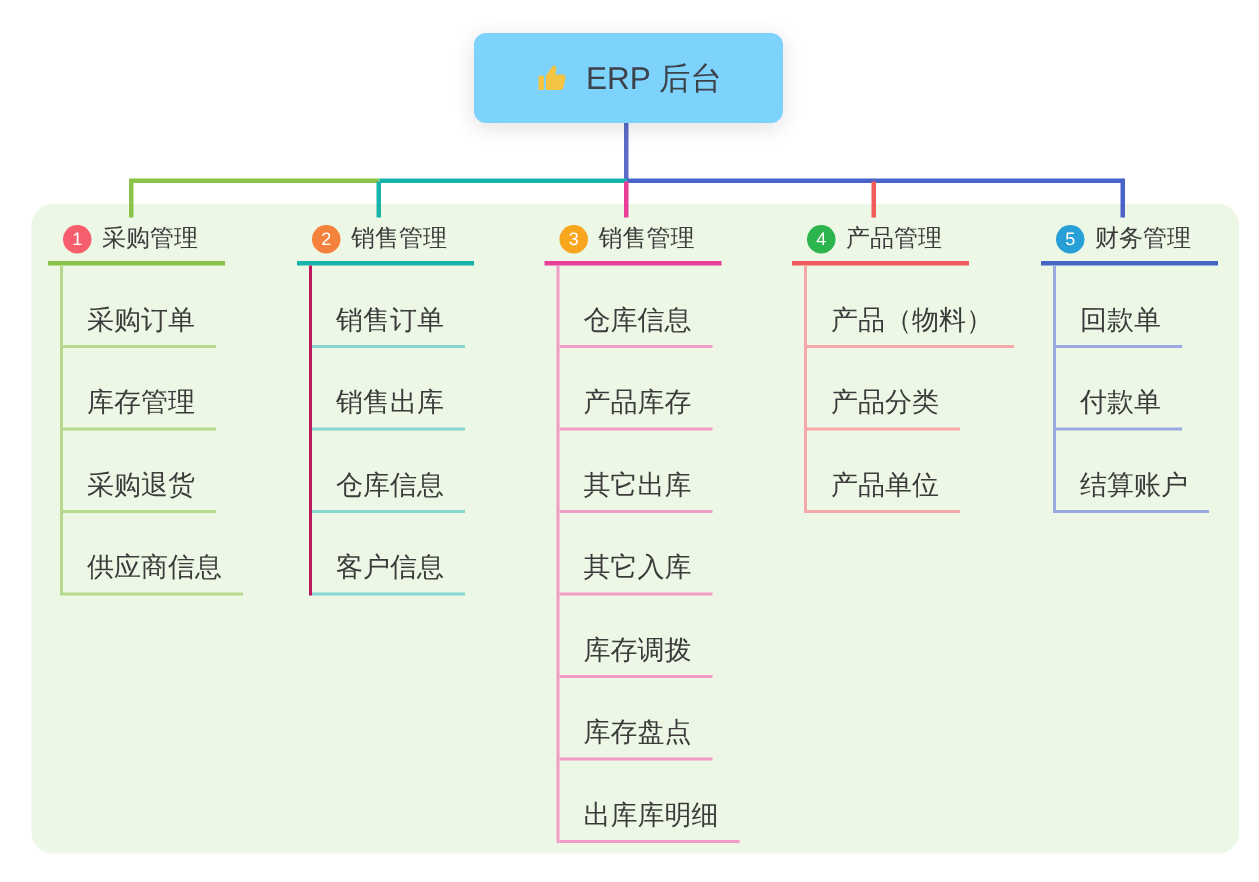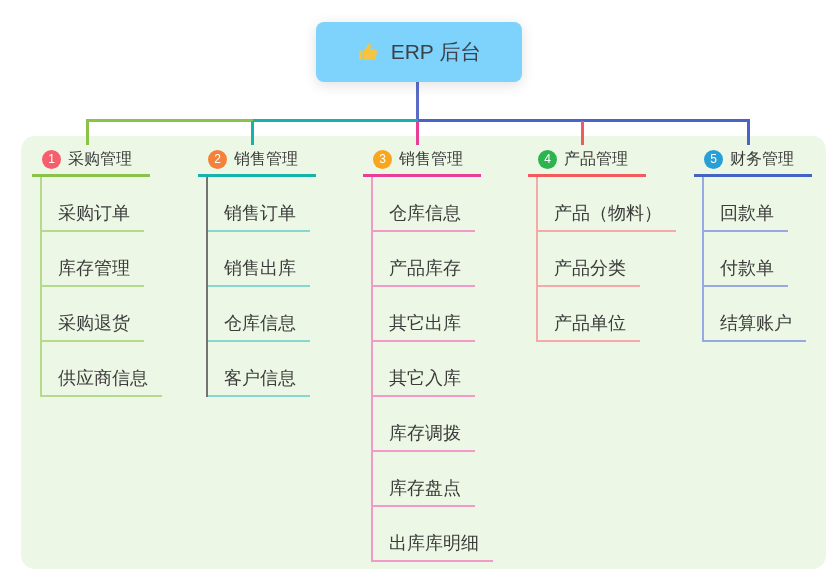--- a/index.html
+++ b/index.html
@@ -48,21 +48,21 @@
   .child-inner{
     border-bottom:2px solid;padding:0 14px 5px 16px;
     font-size:18px;white-space:nowrap;
   }
   
   .b1 .branch-header{border-bottom:3px solid #8bc34a;}
   .b1 .children{border-left:2px solid #b5d98d;}
   .b1 .child-inner{border-color:#b5d98d;}
   .b1 .badge{background:#f65e6d;}
   .b2 .branch-header{border-bottom:3px solid #16b3ab;}
-  .b2 .children{border-left:2px solid #737373;}
+  .b2 .children{border-left:2px solid #be185d;}
   .b2 .child-inner{border-color:#85d7d0;}
   .b2 .badge{background:#f5823c;}
   .b3 .branch-header{border-bottom:3px solid #e83e97;}
   .b3 .children{border-left:2px solid #f29bc9;}
   .b3 .child-inner{border-color:#f29bc9;}
   .b3 .badge{background:#f7a61d;}
   .b4 .branch-header{border-bottom:3px solid #f25b5b;}
   .b4 .children{border-left:2px solid #f7a8a8;}
   .b4 .child-inner{border-color:#f7a8a8;}
   .b4 .badge{background:#2cb44e;}

